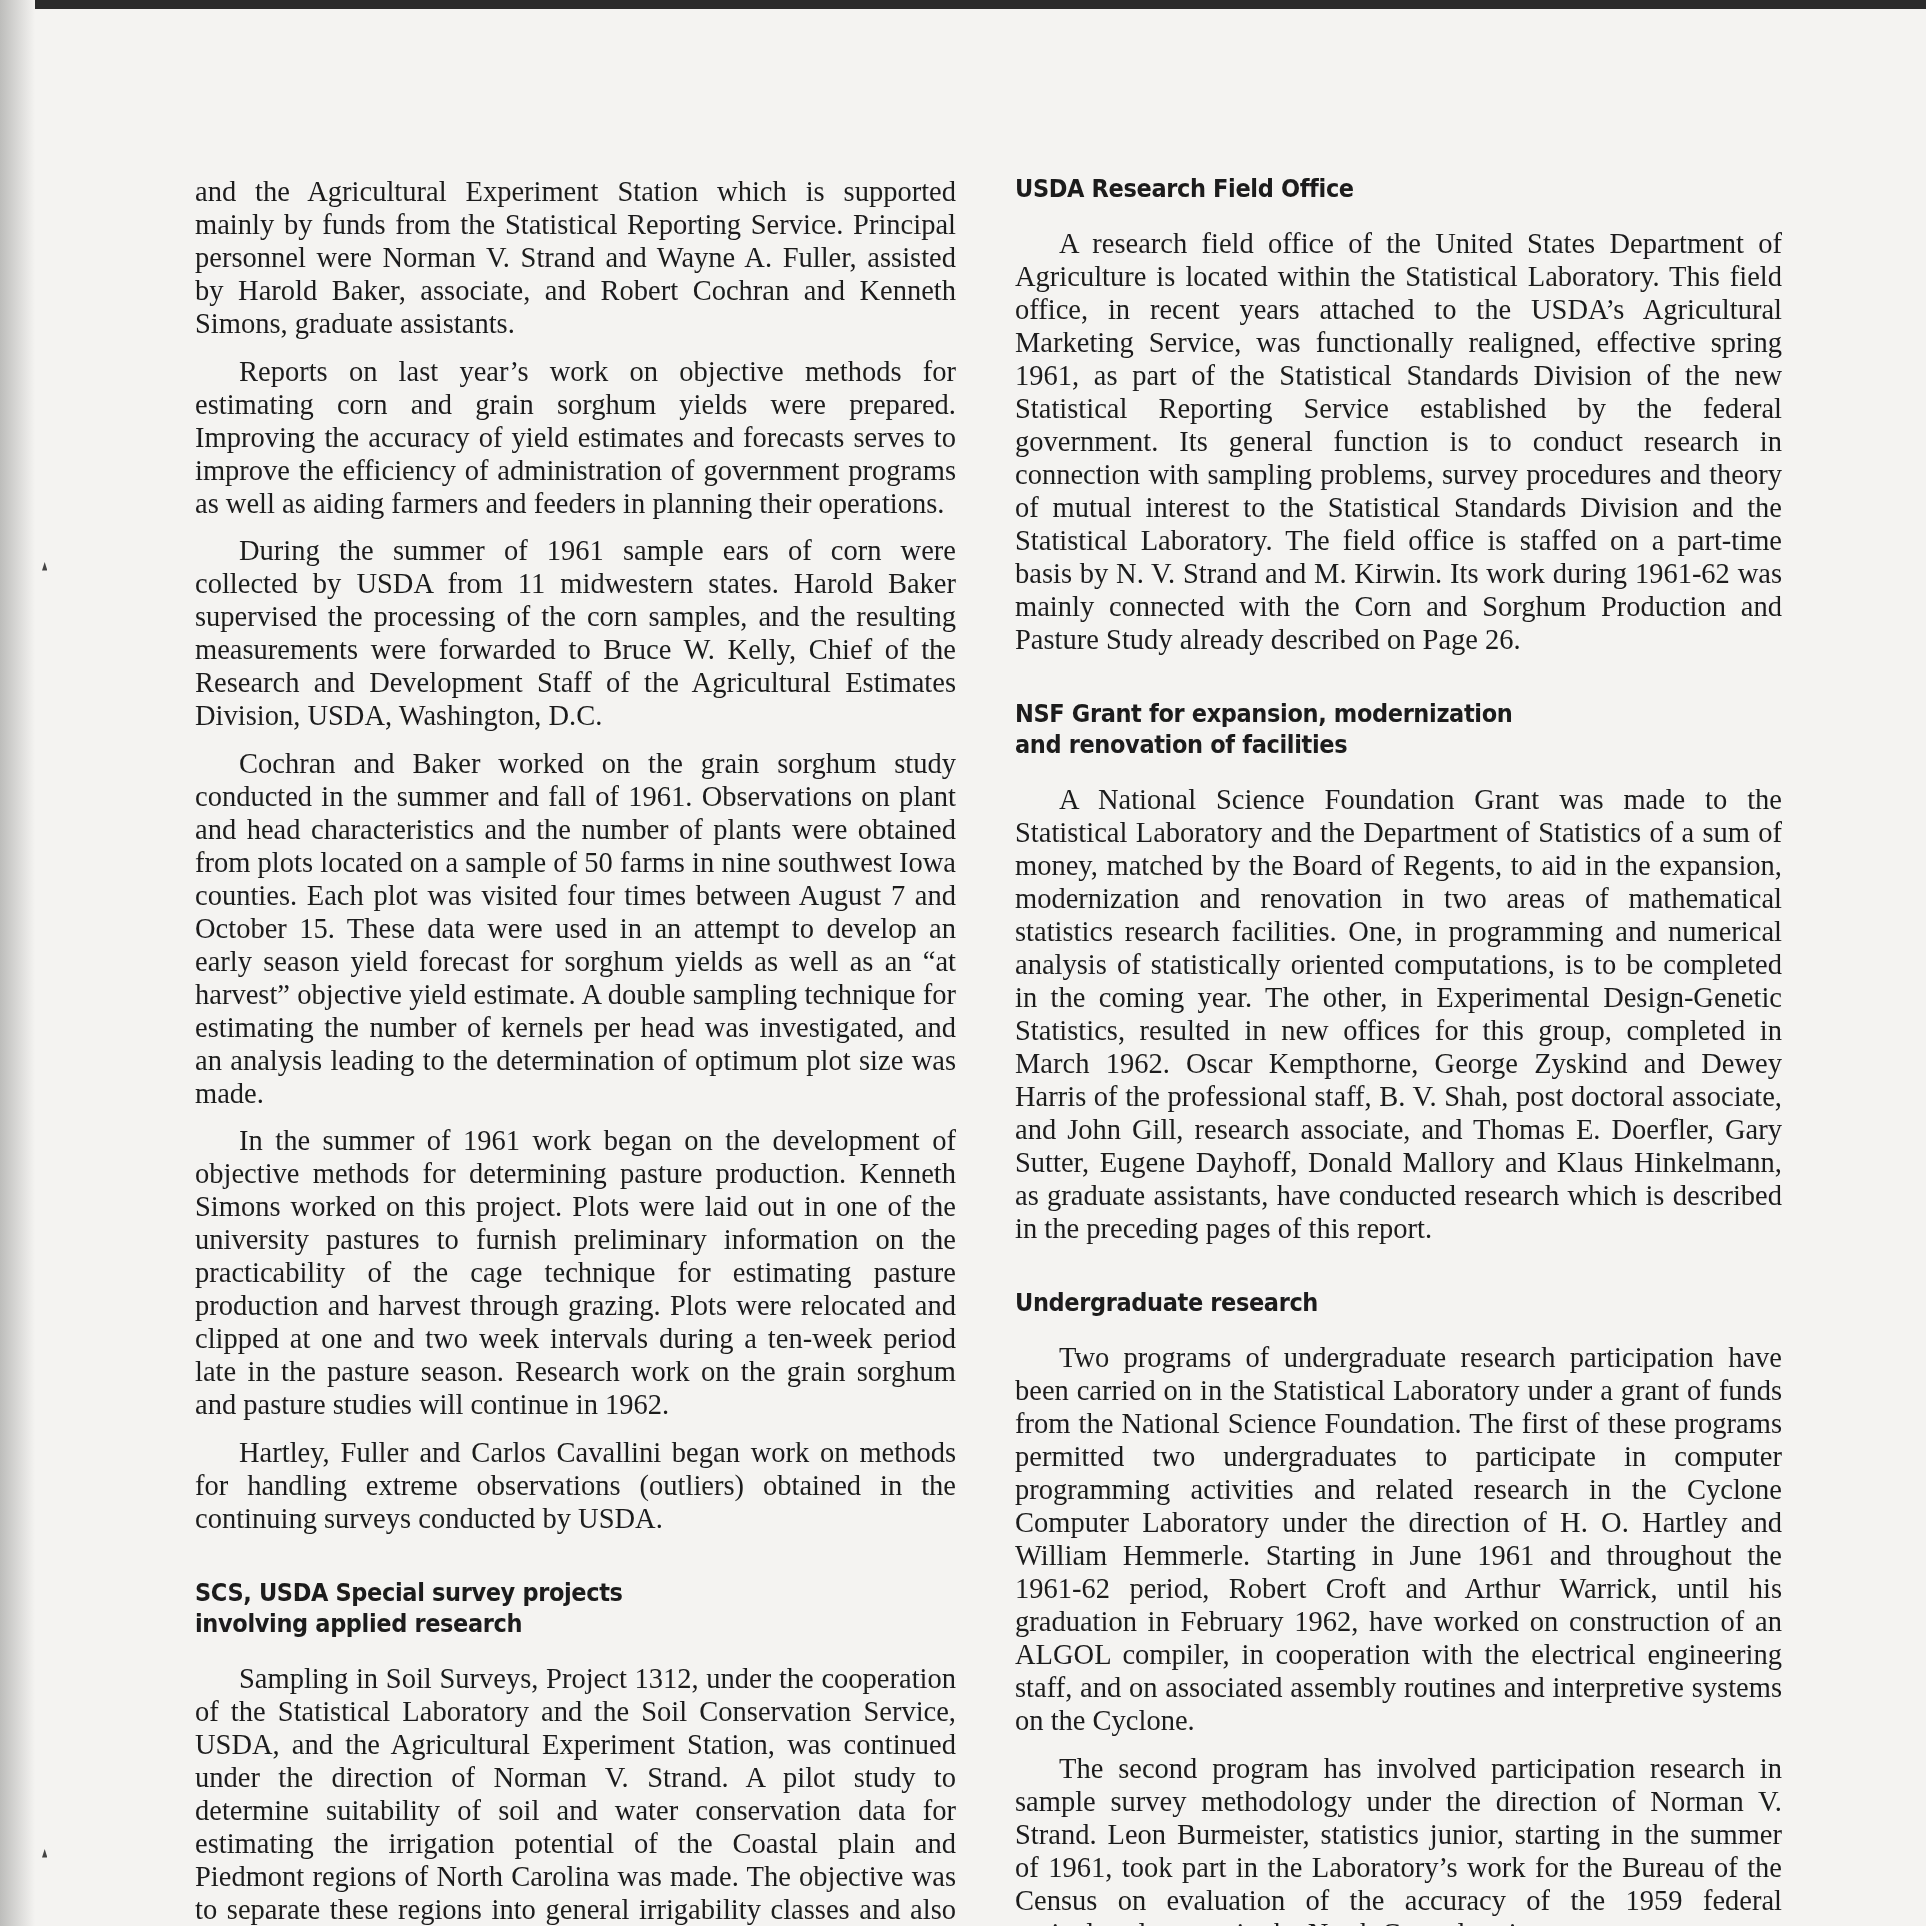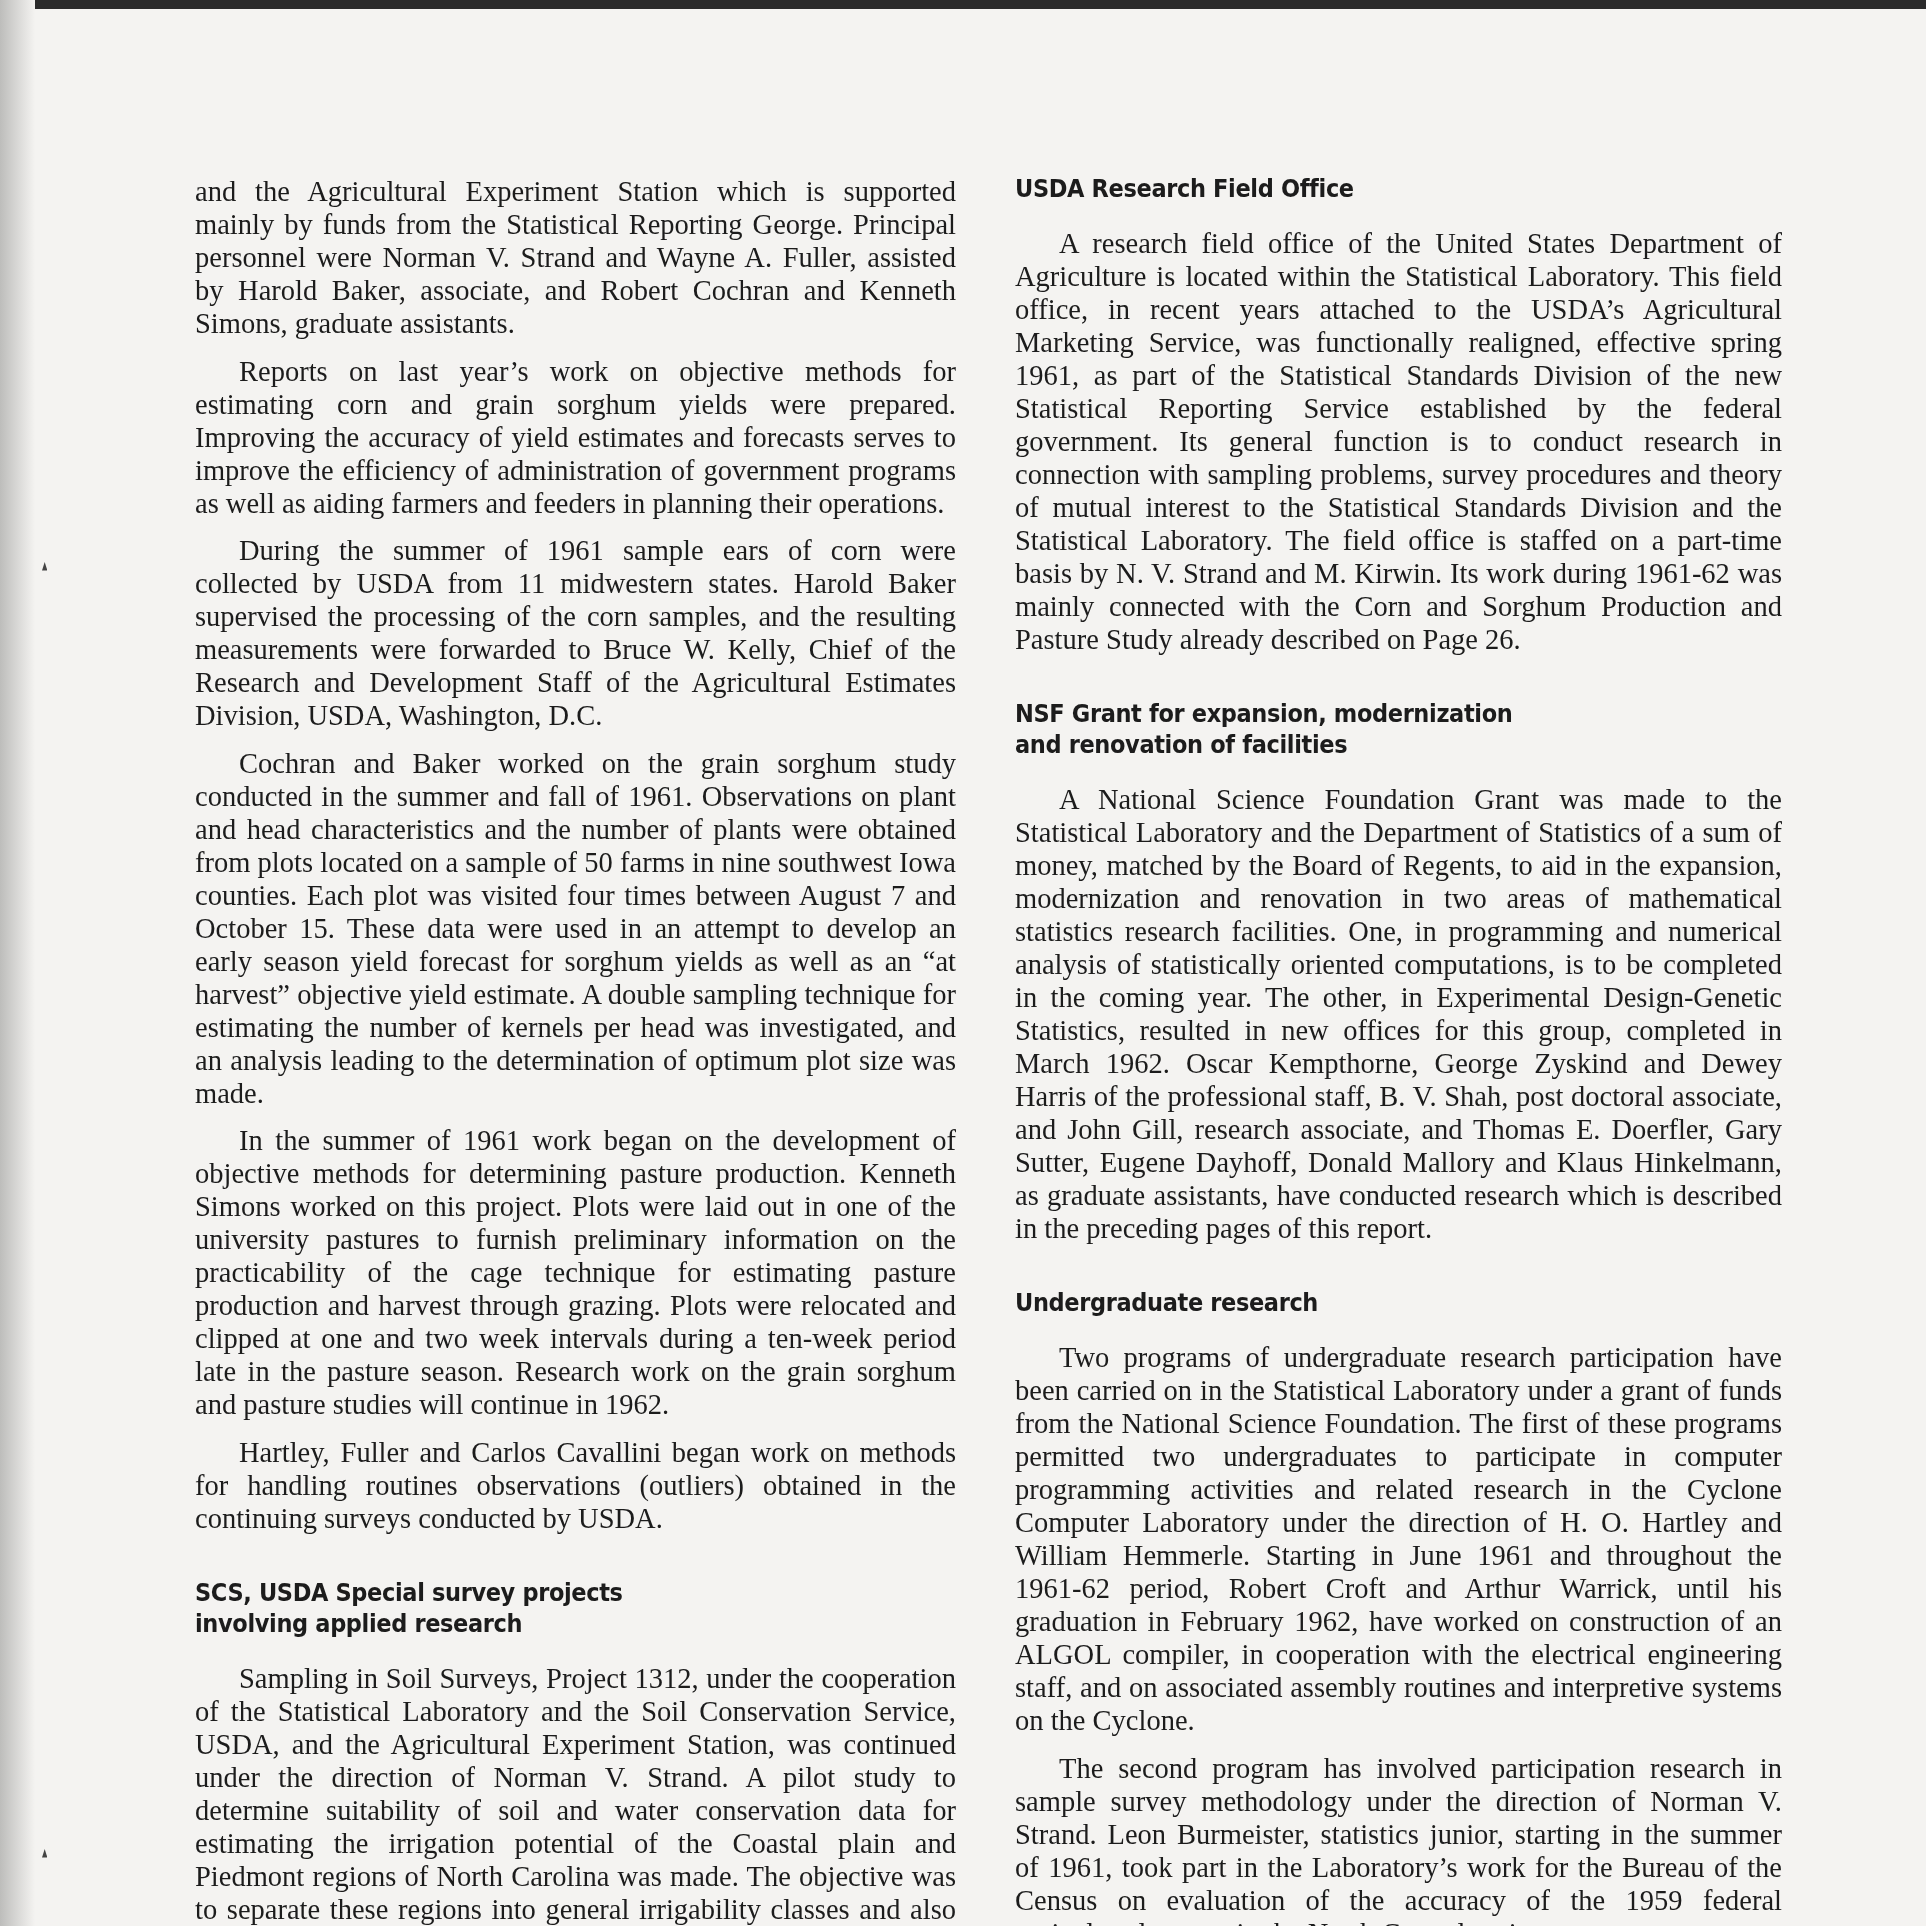--- a/index.html
+++ b/index.html
@@ -32,26 +32,26 @@
 </head>
 <body>
 
 <div class="top-edge"></div>
 <div class="left-shadow"></div>
 
 <div class="tick" style="top:562px"></div>
 <div class="tick" style="top:1849px"></div>
 
 <div class="col col-left">
-  <p class="noindent">and the Agricultural Experiment Station which is supported mainly by funds from the Statistical Reporting George. Principal personnel were Norman V. Strand and Wayne A. Fuller, assisted by Harold Baker, associate, and Robert Cochran and Kenneth Simons, graduate assistants.</p>
+  <p class="noindent">and the Agricultural Experiment Station which is supported mainly by funds from the Statistical Reporting Service. Principal personnel were Norman V. Strand and Wayne A. Fuller, assisted by Harold Baker, associate, and Robert Cochran and Kenneth Simons, graduate assistants.</p>
   <p>Reports on last year’s work on objective methods for estimating corn and grain sorghum yields were prepared. Improving the accuracy of yield estimates and forecasts serves to improve the efficiency of administration of government programs as well as aiding farmers and feeders in planning their operations.</p>
   <p>During the summer of 1961 sample ears of corn were collected by USDA from 11 midwestern states. Harold Baker supervised the processing of the corn samples, and the resulting measurements were forwarded to Bruce W. Kelly, Chief of the Research and Development Staff of the Agricultural Estimates Division, USDA, Washington, D.C.</p>
   <p>Cochran and Baker worked on the grain sorghum study conducted in the summer and fall of 1961. Observations on plant and head characteristics and the number of plants were obtained from plots located on a sample of 50 farms in nine southwest Iowa counties. Each plot was visited four times between August 7 and October 15. These data were used in an attempt to develop an early season yield forecast for sorghum yields as well as an “at harvest” objective yield estimate. A double sampling technique for estimating the number of kernels per head was investigated, and an analysis leading to the determination of optimum plot size was made.</p>
   <p>In the summer of 1961 work began on the development of objective methods for determining pasture production. Kenneth Simons worked on this project. Plots were laid out in one of the university pastures to furnish preliminary information on the practicability of the cage technique for estimating pasture production and harvest through grazing. Plots were relocated and clipped at one and two week intervals during a ten-week period late in the pasture season. Research work on the grain sorghum and pasture studies will continue in 1962.</p>
-  <p>Hartley, Fuller and Carlos Cavallini began work on methods for handling routines observations (outliers) obtained in the continuing surveys conducted by USDA.</p>
+  <p>Hartley, Fuller and Carlos Cavallini began work on methods for handling extreme observations (outliers) obtained in the continuing surveys conducted by USDA.</p>
   <h2>SCS, USDA Special survey projects
 involving applied research</h2>
   <p>Sampling in Soil Surveys, Project 1312, under the cooperation of the Statistical Laboratory and the Soil Conservation Service, USDA, and the Agricultural Experiment Station, was continued under the direction of Norman V. Strand. A pilot study to determine suitability of soil and water conservation data for estimating the irrigation potential of the Coastal plain and Piedmont regions of North Carolina was made. The objective was to separate these regions into general irrigability classes and also into irrigability classes for soil suitable for raising tobacco on open land.</p>
 </div>
 
 <div class="col col-right">
   <h2>USDA Research Field Office</h2>
   <p>A research field office of the United States Department of Agriculture is located within the Statistical Laboratory. This field office, in recent years attached to the USDA’s Agricultural Marketing Service, was functionally realigned, effective spring 1961, as part of the Statistical Standards Division of the new Statistical Reporting Service established by the federal government. Its general function is to conduct research in connection with sampling problems, survey procedures and theory of mutual interest to the Statistical Standards Division and the Statistical Laboratory. The field office is staffed on a part-time basis by N. V. Strand and M. Kirwin. Its work during 1961-62 was mainly connected with the Corn and Sorghum Production and Pasture Study already described on Page 26.</p>
   <h2>NSF Grant for expansion, modernization
 and renovation of facilities</h2>

